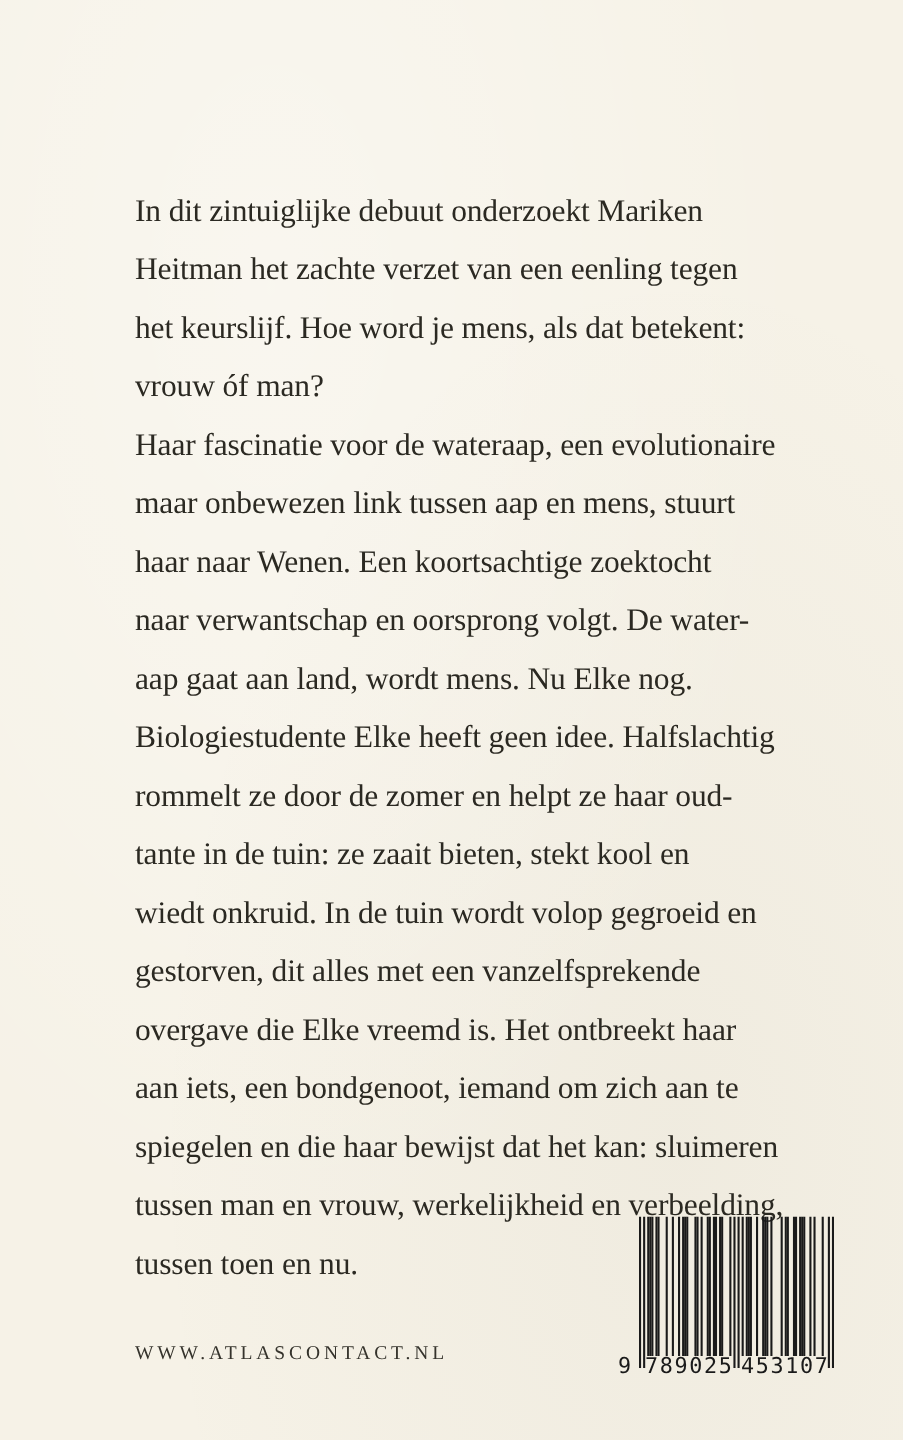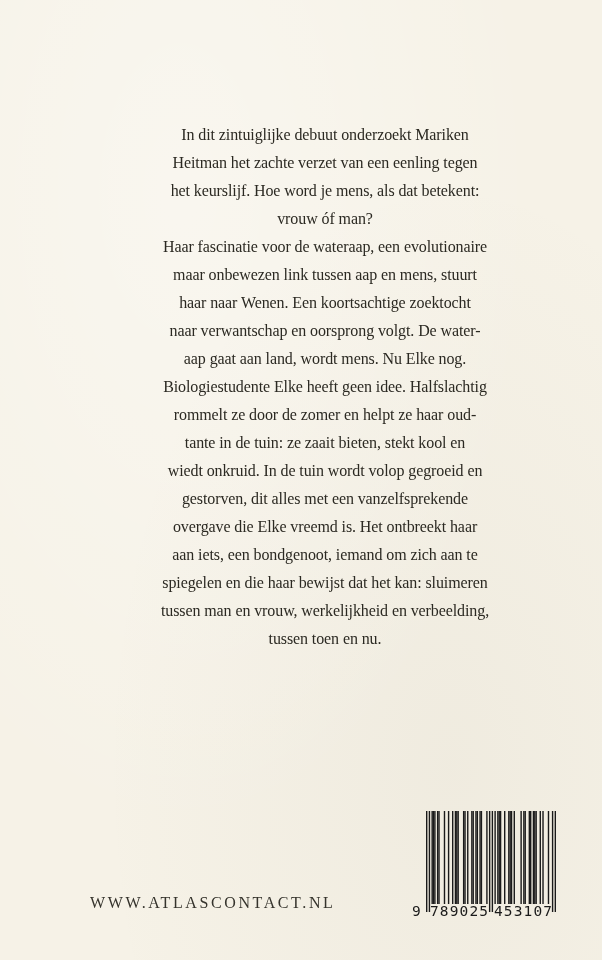--- a/index.html
+++ b/index.html
@@ -16,34 +16,33 @@
       #f6f2e7;
     overflow: hidden;
     font-family: "Liberation Serif", serif;
   }
   .blurb {
     position: absolute;
     left: 90px;
     top: 121px;
     width: 470px;
     color: #2b2922;
-    font-size: 16px;
-    line-height: 28px;
+    font-size: 21px;
+    line-height: 39px;
     letter-spacing: -0.1px;
-    text-align: center;
   }
   .blurb p {
     margin: 0;
     white-space: pre;
   }
   .website {
     position: absolute;
     left: 90px;
     top: 894px;
-    font-size: 16px;
+    font-size: 13px;
     letter-spacing: 2.6px;
     color: #35332c;
     text-align: right;
   }
   .barcode {
     position: absolute;
     left: 412px;
     top: 811px;
     width: 148px;
     height: 110px;

